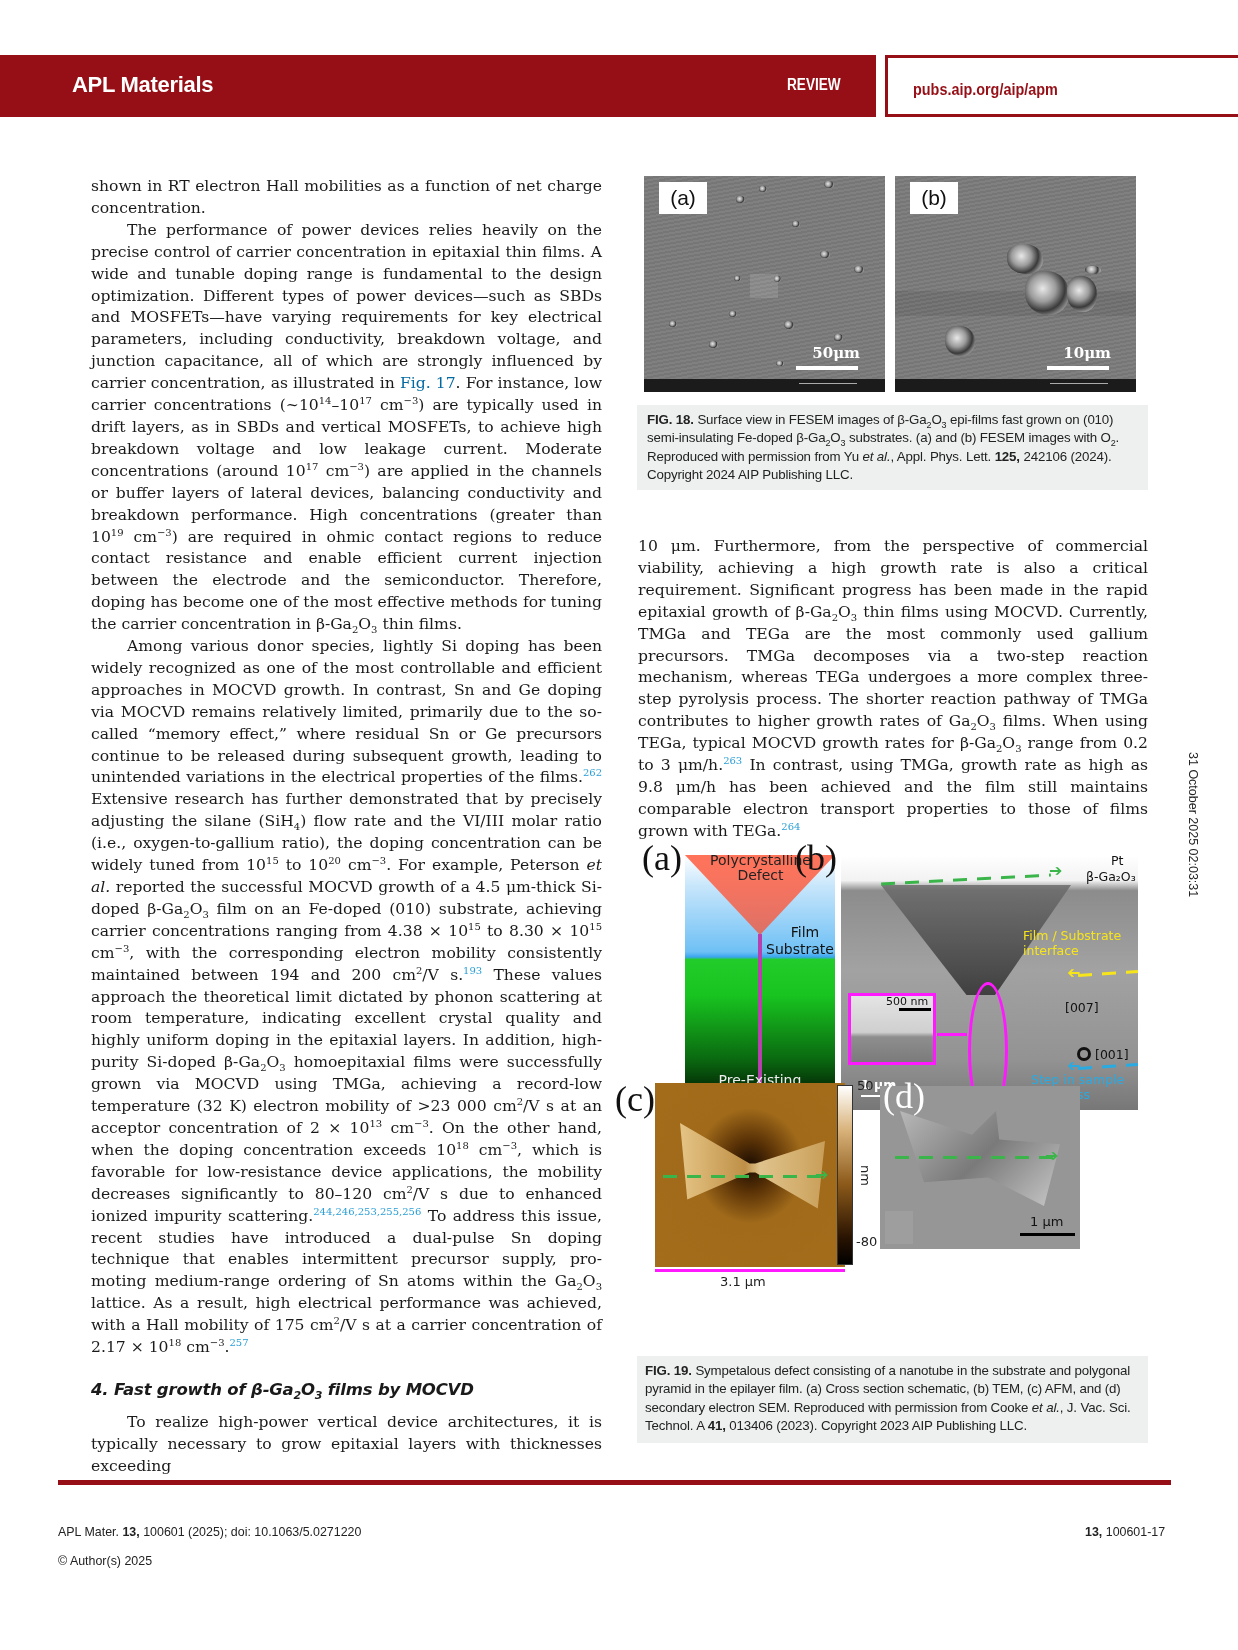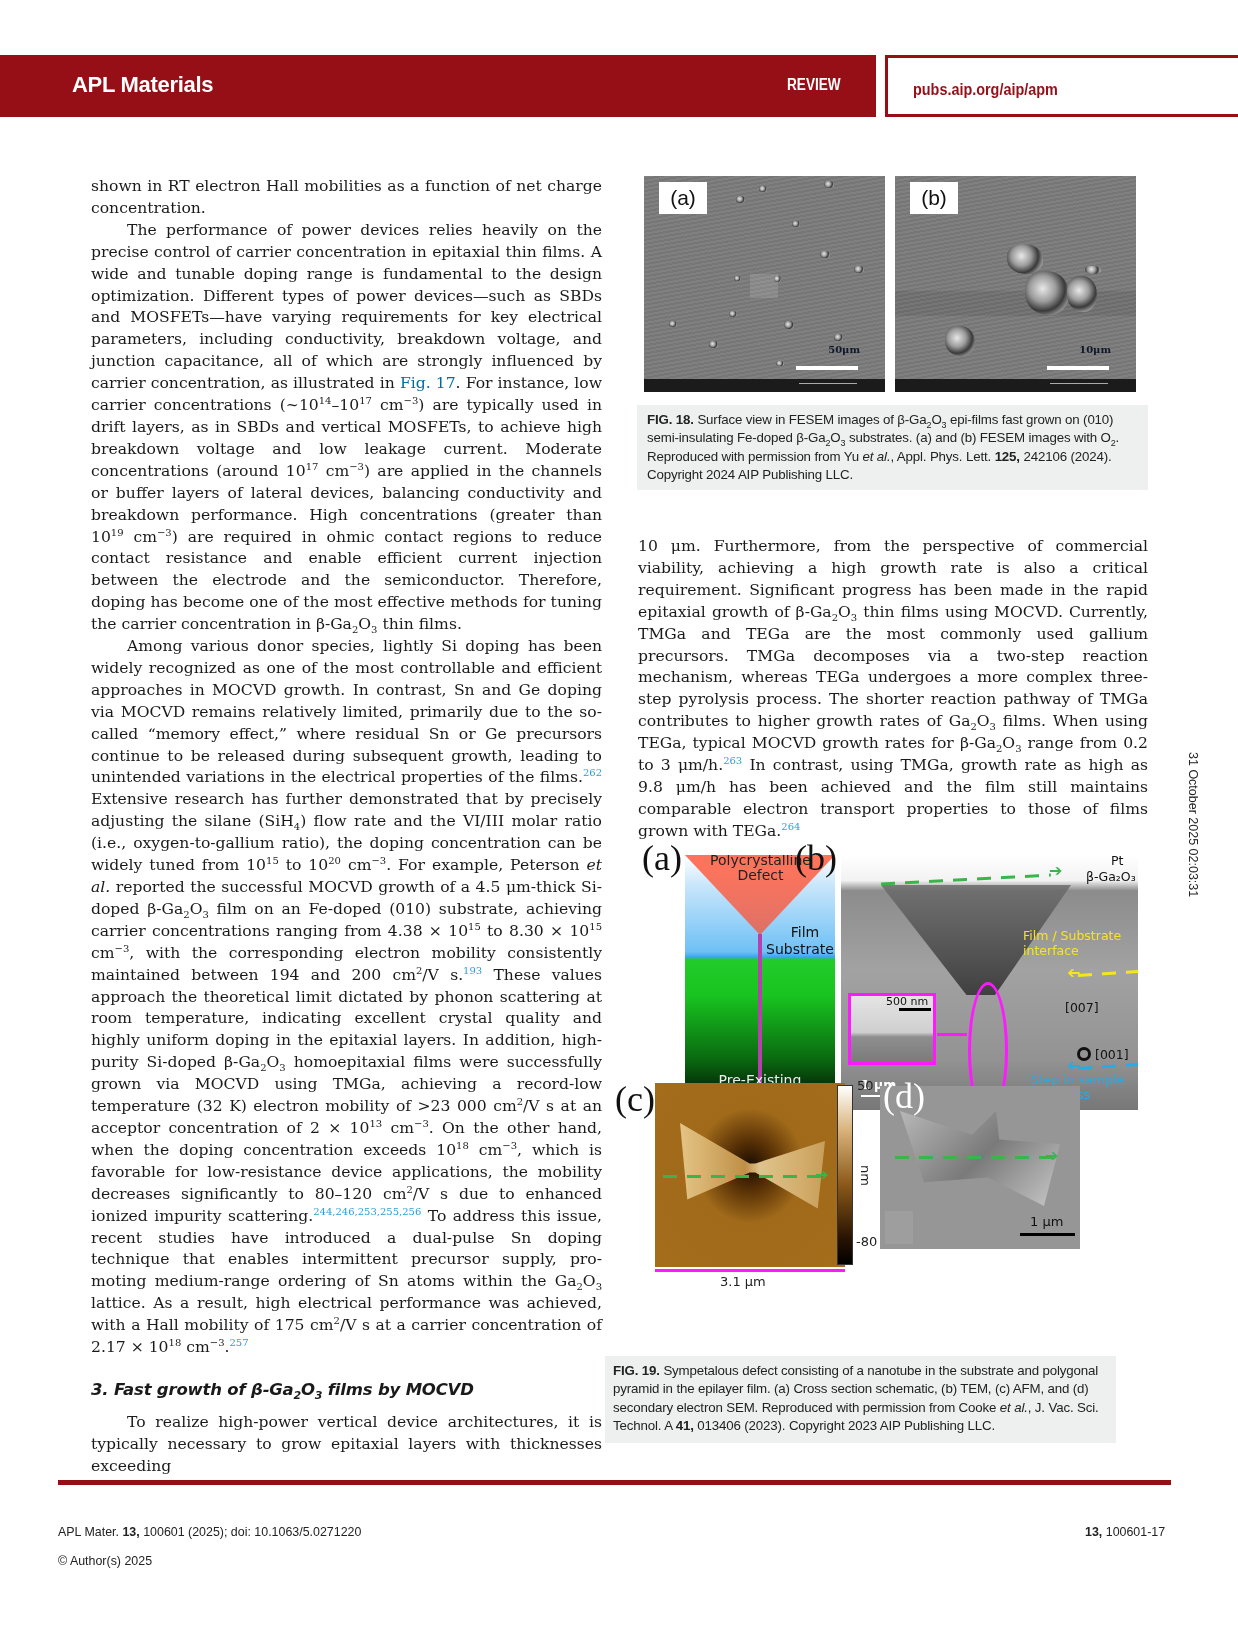--- a/index.html
+++ b/index.html
@@ -27,31 +27,31 @@
   .col-right-text { left: 638px; top: 536px; width: 510px; }
 
   
   .fig18 { position: absolute; left: 644px; top: 176px; width: 503px; }
   .sem { position: absolute; top: 0; width: 241px; height: 216px; background: #7b7b7b; overflow: hidden; }
   .sem-a { left: 0; }
   .sem-b { left: 251px; }
   .sem .noise { position: absolute; inset: 0; background:
       repeating-linear-gradient(170deg, rgba(255,255,255,0.04) 0 2px, rgba(0,0,0,0.04) 2px 4px); }
   .sem .lbl { position: absolute; left: 15px; top: 6px; width: 48px; height: 32px; background: #fff; font-family: "Liberation Sans", sans-serif; font-size: 21px; line-height: 32px; text-align: center; color: #111; }
-  .sem .scale-txt { position: absolute; right: 25px; top: 168px; color: #0f172a; font-family: "DejaVu Serif", serif; font-weight: bold; font-size: 10px; }
+  .sem .scale-txt { position: absolute; right: 25px; top: 168px; color: #ffffff; font-family: "DejaVu Serif", serif; font-weight: bold; font-size: 15px; }
   .sem .scale-bar { position: absolute; right: 27px; top: 190px; width: 62px; height: 4px; background: #fff; }
   .sem .databar { position: absolute; left: 0; bottom: 0; width: 100%; height: 13px; background: #1b1b1b; }
   .sem .databar::before { content: ""; position: absolute; left: 155px; top: 4px; width: 58px; height: 1px; background: #aaa; }
   .defect { position: absolute; border-radius: 40% 50% 45% 50%; background: radial-gradient(circle at 40% 40%, #e8e8e8 0, #9c9c9c 35%, #3a3a3a 60%, #a0a0a0 80%); }
 
   .caption { position: absolute; background: #eef0ef; font-family: "Liberation Sans", sans-serif; font-size: 13.3px; line-height: 18.4px; color: #222; padding: 6px 10px; letter-spacing: -0.15px; }
   .caption b { font-weight: bold; }
   .caption sub { font-size: 9px; line-height: 0; }
   .cap18 { left: 637px; top: 405px; width: 511px; height: 85px; }
-  .cap19 { left: 605px; top: 1356px; width: 511px; height: 87px; padding-left: 8px; }
+  .cap19 { left: 637px; top: 1356px; width: 511px; height: 87px; padding-left: 8px; }
 
   
   .fig19 { position: absolute; left: 640px; top: 838px; width: 510px; height: 505px; }
   .f19-label { position: absolute; font-family: "Liberation Serif", serif; font-size: 36px; line-height: 36px; color: #111; }
   .f19a { position: absolute; left: 45px; top: 17px; width: 150px; height: 255px;
      background: linear-gradient(to bottom, #ffffff 0%, #c8e6fb 12%, #6ec0f5 38%, #3aa5ef 40%, #22cc2a 41%, #18c420 55%, #0a6a10 80%, #000 100%); overflow: hidden; }
   .f19a .tri { position: absolute; left: 0; top: 0; width: 0; height: 0; border-left: 75px solid transparent; border-right: 75px solid transparent; border-top: 80px solid #ff4a2a; opacity: 0.9; }
   .f19a .tri2 { position: absolute; left: 0; top: 0; width: 150px; height: 80px; background: linear-gradient(to bottom, rgba(255,180,170,0.6), rgba(255,60,30,0)); clip-path: polygon(0 0, 100% 0, 50% 100%); }
   .f19a .tube { position: absolute; left: 73px; top: 79px; width: 4px; height: 176px; background: #b83fae; }
   .f19a .t { position: absolute; font-family: "DejaVu Sans", sans-serif; font-size: 14px; line-height: 15px; text-align: center; }
@@ -94,21 +94,21 @@
 </div>
 
 <div class="col col-left">
   <p>shown in RT electron Hall mobilities as a function of net charge concentration.</p>
 
 
   <p class="indent"><span>The performance of power devices relies heavily on the precise control of carrier concentration in epitaxial thin films. A wide and tunable doping range is fundamental to the design optimization. Different types of power devices—such as SBDs and MOSFETs—have varying requirements for key electrical para­meters, including conductivity, breakdown voltage, and junction capacitance, all of which are strongly influenced by carrier concen­tration, as illustrated in </span><span class="figref">Fig. 17</span><span>. For instance, low carrier concentra­tions (~10</span><sup>14</sup><span>–10</span><sup>17</sup><span> cm</span><sup>−3</sup><span>) are typically used in drift layers, as in SBDs and vertical MOSFETs, to achieve high breakdown voltage and low leakage current. Moderate concentrations (around 10</span><sup>17</sup><span> cm</span><sup>−3</sup><span>) are applied in the channels or buffer layers of lateral devices, balanc­ing conductivity and breakdown performance. High concentrations (greater than 10</span><sup>19</sup><span> cm</span><sup>−3</sup><span>) are required in ohmic contact regions to reduce contact resistance and enable efficient current injection between the electrode and the semiconductor. Therefore, doping has become one of the most effective methods for tuning the carrier concentration in β-Ga</span><sub>2</sub><span>O</span><sub>3</sub><span> thin films.</span></p>
 
   <p class="indent"><span>Among various donor species, lightly Si doping has been widely recognized as one of the most controllable and efficient approaches in MOCVD growth. In contrast, Sn and Ge doping via MOCVD remains relatively limited, primarily due to the so-called “memory effect,” where residual Sn or Ge precursors continue to be released during subsequent growth, leading to unintended variations in the electrical properties of the films.</span><sup class="cite">262</sup><span> Extensive research has further demonstrated that by precisely adjusting the silane (SiH</span><sub>4</sub><span>) flow rate and the VI/III molar ratio (i.e., oxygen-to-gallium ratio), the dop­ing concentration can be widely tuned from 10</span><sup>15</sup><span> to 10</span><sup>20</sup><span> cm</span><sup>−3</sup><span>. For example, Peterson </span><i>et al.</i><span> reported the successful MOCVD growth of a 4.5 μm-thick Si-doped β-Ga</span><sub>2</sub><span>O</span><sub>3</sub><span> film on an Fe-doped (010) sub­strate, achieving carrier concentrations ranging from 4.38 × 10</span><sup>15</sup><span> to 8.30 × 10</span><sup>15</sup><span> cm</span><sup>−3</sup><span>, with the corresponding electron mobility consis­tently maintained between 194 and 200 cm</span><sup>2</sup><span>/V s.</span><sup class="cite">193</sup><span> These values approach the theoretical limit dictated by phonon scattering at room temperature, indicating excellent crystal quality and highly uniform doping in the epitaxial layers. In addition, high-purity Si-doped β-Ga</span><sub>2</sub><span>O</span><sub>3</sub><span> homoepitaxial films were successfully grown via MOCVD using TMGa, achieving a record-low temperature (32 K) electron mobility of &gt;23 000 cm</span><sup>2</sup><span>/V s at an acceptor concentration of 2 × 10</span><sup>13</sup><span> cm</span><sup>−3</sup><span>. On the other hand, when the doping concentra­tion exceeds 10</span><sup>18</sup><span> cm</span><sup>−3</sup><span>, which is favorable for low-resistance device applications, the mobility decreases significantly to 80–120 cm</span><sup>2</sup><span>/V s due to enhanced ionized impurity scattering.</span><sup class="cite">244,246,253,255,256</sup><span> To address this issue, recent studies have introduced a dual-pulse Sn doping technique that enables intermittent precursor supply, pro­moting medium-range ordering of Sn atoms within the Ga</span><sub>2</sub><span>O</span><sub>3</sub><span> lattice. As a result, high electrical performance was achieved, with a Hall mobility of 175 cm</span><sup>2</sup><span>/V s at a carrier concentration of 2.17 × 10</span><sup>18</sup><span> cm</span><sup>−3</sup><span>.</span><sup class="cite">257</sup></p>
 
-  <h3 class="sec-head"><span>3. Fast growth of β-Ga</span><sub>2</sub><span>O</span><sub>3</sub><span> films by MOCVD</span></h3>
+  <h3 class="sec-head"><span>4. Fast growth of β-Ga</span><sub>2</sub><span>O</span><sub>3</sub><span> films by MOCVD</span></h3>
 
   <p class="indent">To realize high-power vertical device architectures, it is typi­cally necessary to grow epitaxial layers with thicknesses exceeding</p>
 </div>
 
 <div class="fig18">
   <div class="sem sem-a">
     <div class="noise"></div>
     <div class="defect" style="left:30px;top:10px;width:10px;height:6px;"></div>
     <div class="defect" style="left:92px;top:20px;width:9px;height:7px;"></div>
     <div class="defect" style="left:115px;top:10px;width:8px;height:6px;"></div>

